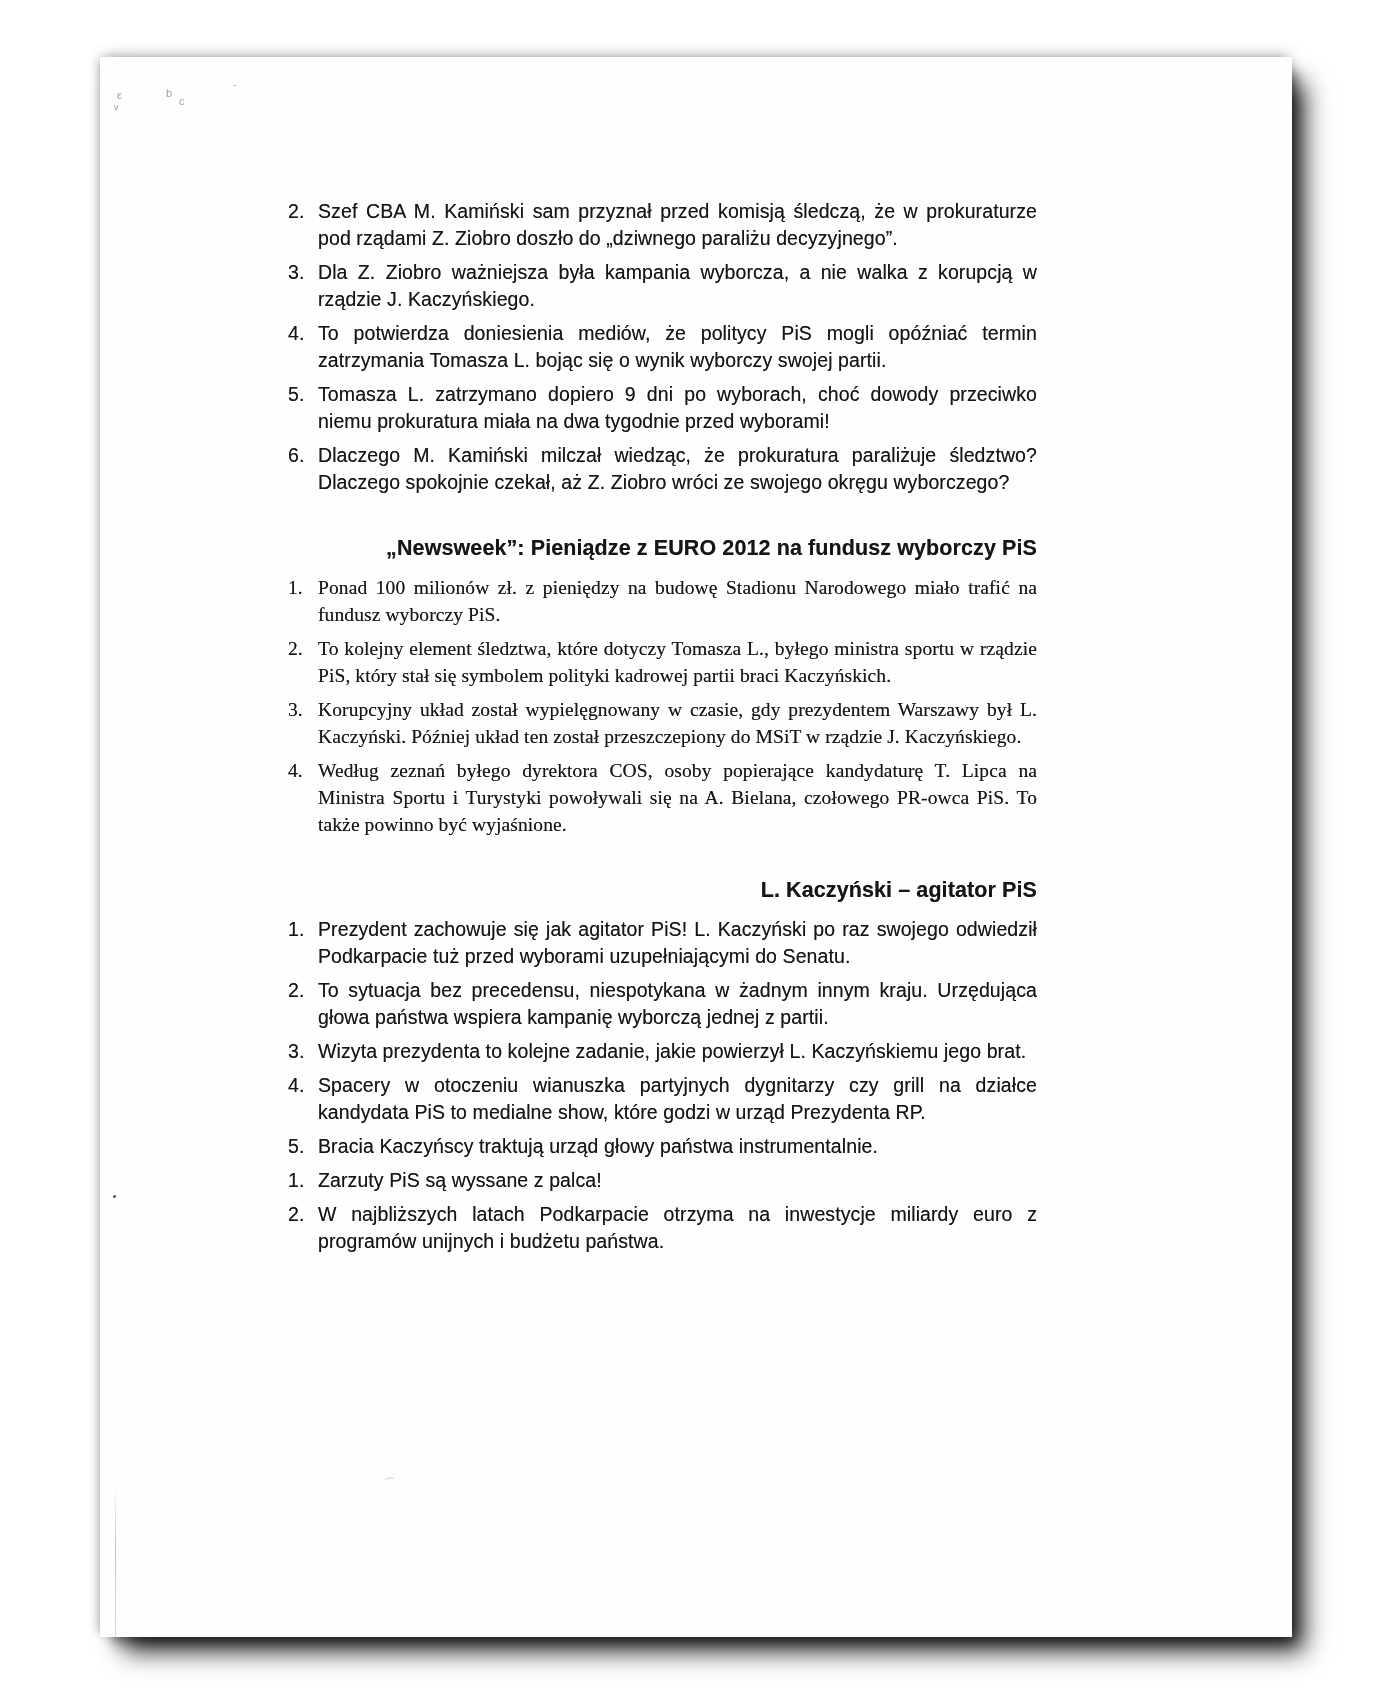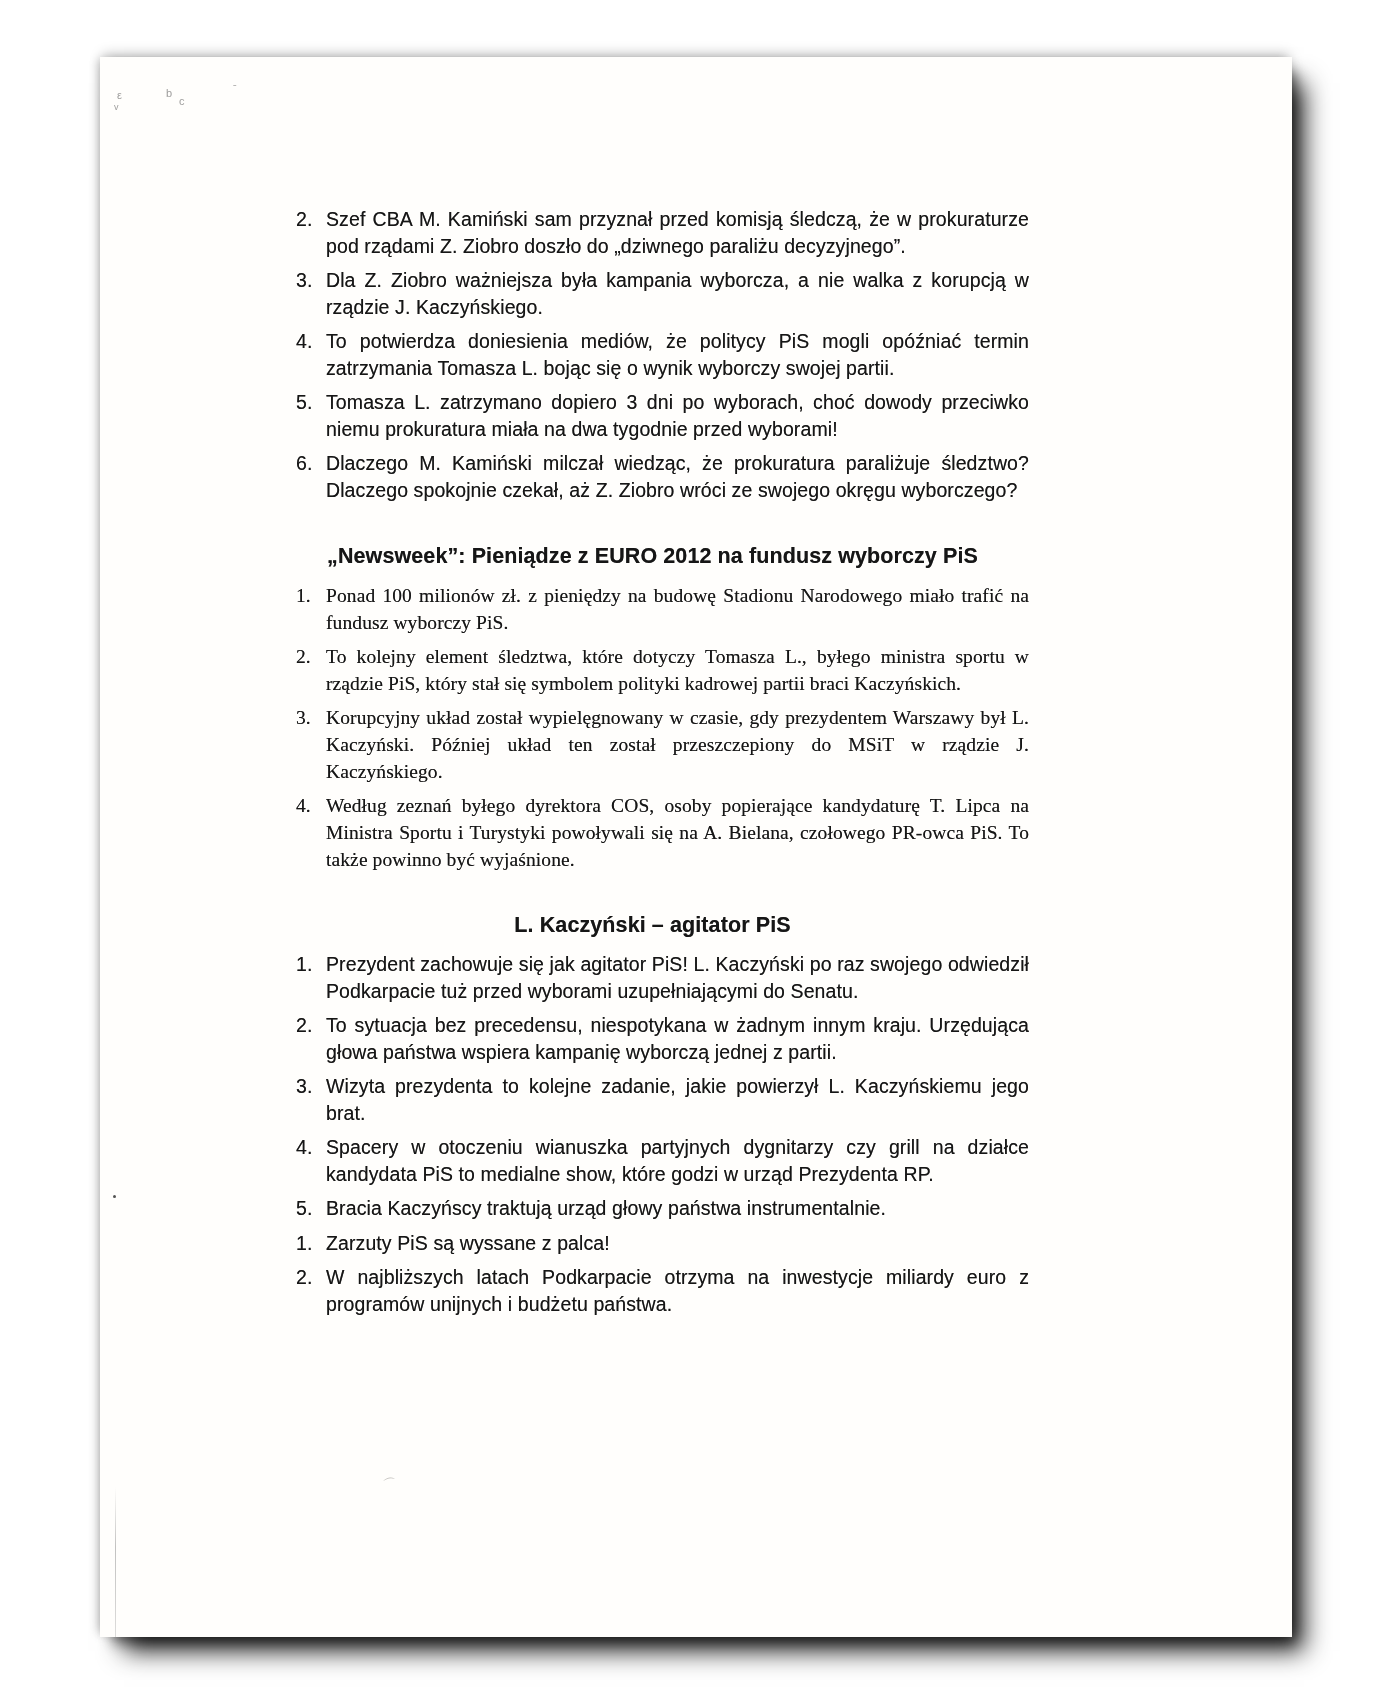--- a/index.html
+++ b/index.html
@@ -43,27 +43,27 @@
     text-align: justify;
     letter-spacing: 0.1px;
     text-shadow: 0 0 0.6px rgba(0,0,0,0.55);
   }
 
   h2.sec-heading {
     font-size: 21.5px;
     line-height: 24px;
     font-weight: bold;
     margin: 40px 0 14px 0;
-    text-align: center;
+    text-align: right;
     letter-spacing: 0.1px;
   }
 
   ol.num-list {
     list-style: none;
-    margin: 8px;
+    margin: 0;
     padding: 0 0 0 50px;
     counter-reset: li 0;
   }
 
   ol.num-list > li {
     counter-increment: li;
     position: relative;
     margin: 0 0 7px 0;
   }
 
@@ -127,21 +127,21 @@
 
     <span class="mark-smudge">⌒</span>
 
     <span class="scan-line"></span>
 
     <section>
       <ol class="num-list" style="counter-reset: li 1;">
           <li>Szef CBA M. Kamiński sam przyznał przed komisją śledczą, że w prokuraturze pod rządami Z. Ziobro doszło do „dziwnego paraliżu decyzyjnego”.</li>
           <li>Dla Z. Ziobro ważniejsza była kampania wyborcza, a nie walka z korupcją w rządzie J. Kaczyńskiego.</li>
           <li>To potwierdza doniesienia mediów, że politycy PiS mogli opóźniać termin zatrzymania Tomasza L. bojąc się o wynik wyborczy swojej partii.</li>
-          <li>Tomasza L. zatrzymano dopiero 3 dni po wyborach, choć dowody przeciwko niemu prokuratura miała na dwa tygodnie przed wyborami!</li>
+          <li>Tomasza L. zatrzymano dopiero 9 dni po wyborach, choć dowody przeciwko niemu prokuratura miała na dwa tygodnie przed wyborami!</li>
           <li>Dlaczego M. Kamiński milczał wiedząc, że prokuratura paraliżuje śledztwo? Dlaczego spokojnie czekał, aż Z. Ziobro wróci ze swojego okręgu wyborczego?</li>
         </ol>
     </section>
 
     <section>
       <h2 class="sec-heading">„Newsweek”: Pieniądze z EURO 2012 na fundusz wyborczy PiS</h2>
       <ol class="num-list" style="counter-reset: li 0; font-family: Liberation Serif, serif;">
           <li>Ponad 100 milionów zł. z pieniędzy na budowę Stadionu Narodowego miało trafić na fundusz wyborczy PiS.</li>
           <li>To kolejny element śledztwa, które dotyczy Tomasza L., byłego ministra sportu w rządzie PiS, który stał się symbolem polityki kadrowej partii braci Kaczyńskich.</li>
           <li>Korupcyjny układ został wypielęgnowany w czasie, gdy prezydentem Warszawy był L. Kaczyński. Później układ ten został przeszczepiony do MSiT w rządzie J. Kaczyńskiego.</li>

